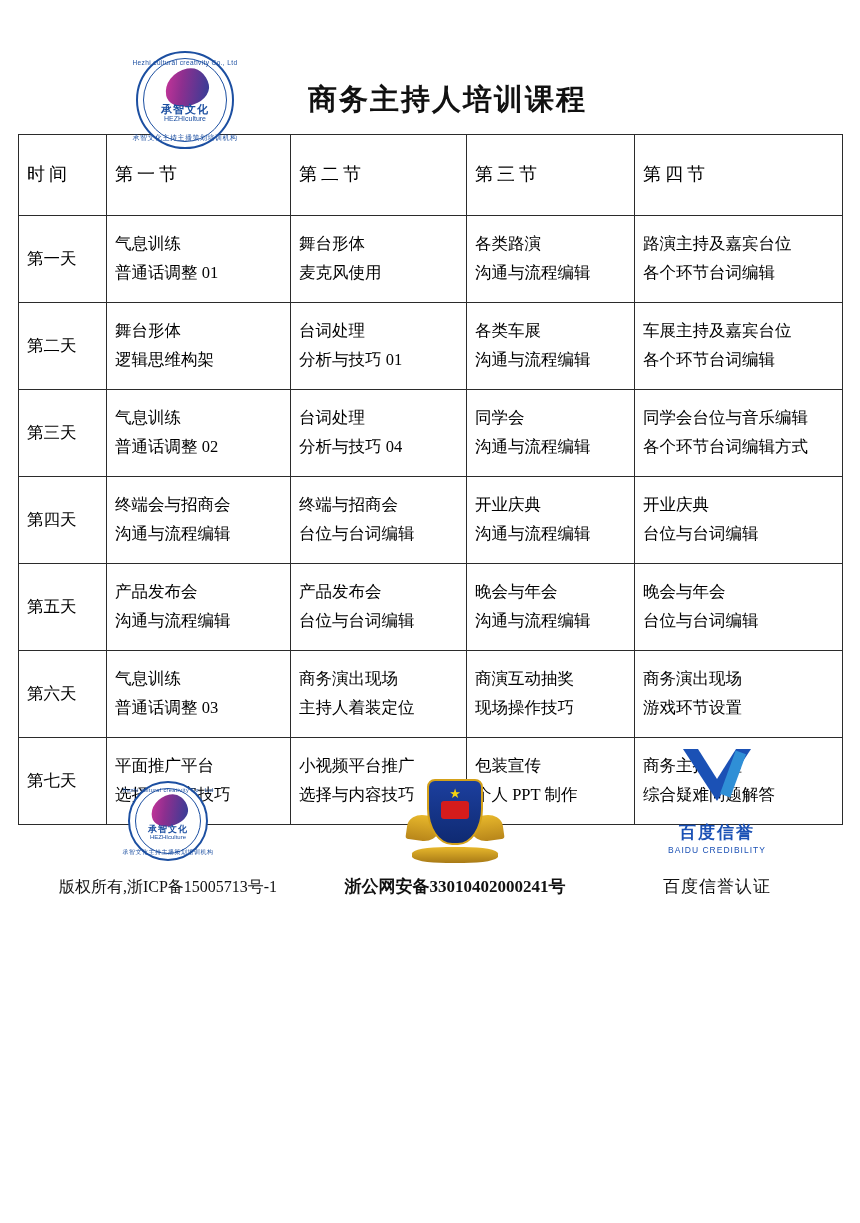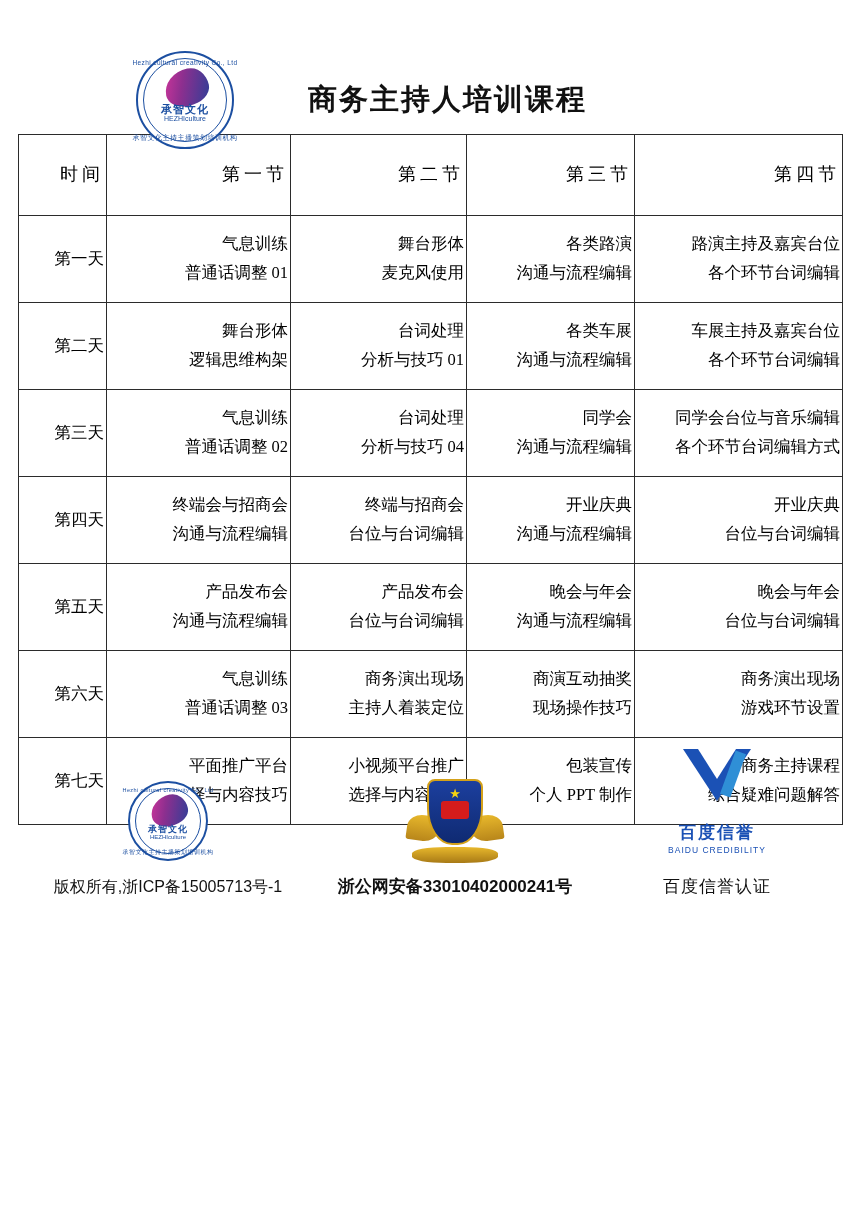--- a/index.html
+++ b/index.html
@@ -105,24 +105,24 @@
   .table-wrap {
     margin: 24px 18px 0 18px;
   }
   table.schedule {
     border-collapse: collapse;
     width: 824px;
     table-layout: fixed;
   }
   table.schedule td, table.schedule th {
     border: 1px solid #2b2b2b;
-    text-align: right;
+    text-align: left;
     vertical-align: middle;
     font-size: 16.5px;
-    padding: 4px 2px;
+    padding: 4px 8px;
     line-height: 1.75;
     font-family: "Liberation Serif", "DejaVu Serif", serif;
   }
   table.schedule thead td {
     height: 72px;
     font-size: 18px;
     letter-spacing: 4px;
   }
   table.schedule tbody td {
     height: 78px;
@@ -164,21 +164,21 @@
     margin-bottom: 10px;
   }
   .mini-seal .seal-cn { font-size: 9px; }
   .mini-seal .seal-en { font-size: 6px; }
   .mini-seal .seal-arc-top { font-size: 5.5px; top: 12px; }
   .mini-seal .seal-arc-bottom { font-size: 6px; bottom: 10px; }
 
   .footer-text {
     font-size: 16px;
     color: #111111;
-    font-family: Liberation Sans, sans-serif;
+    font-family: Liberation Serif, serif;
     white-space: nowrap;
   }
   .footer-text.bold { font-weight: bold; font-size: 17px; }
 
   
   .police-badge {
     width: 100px;
     height: 92px;
     position: relative;
     margin-bottom: 8px;

